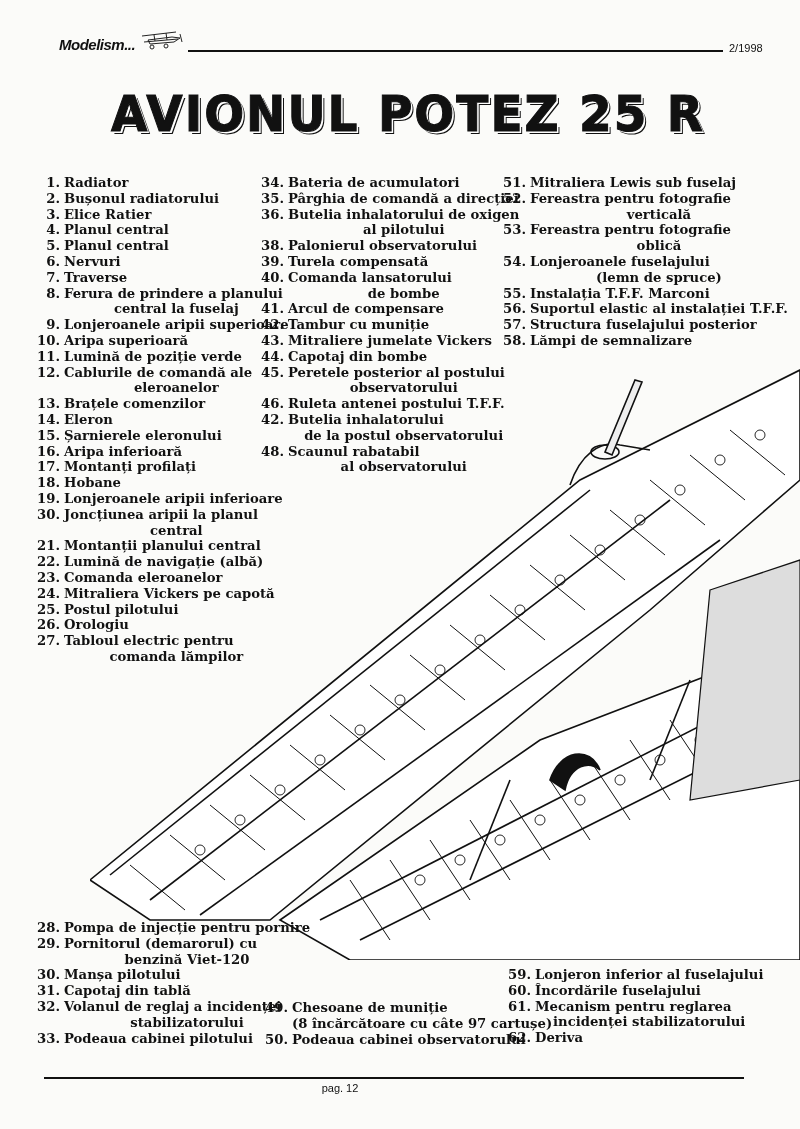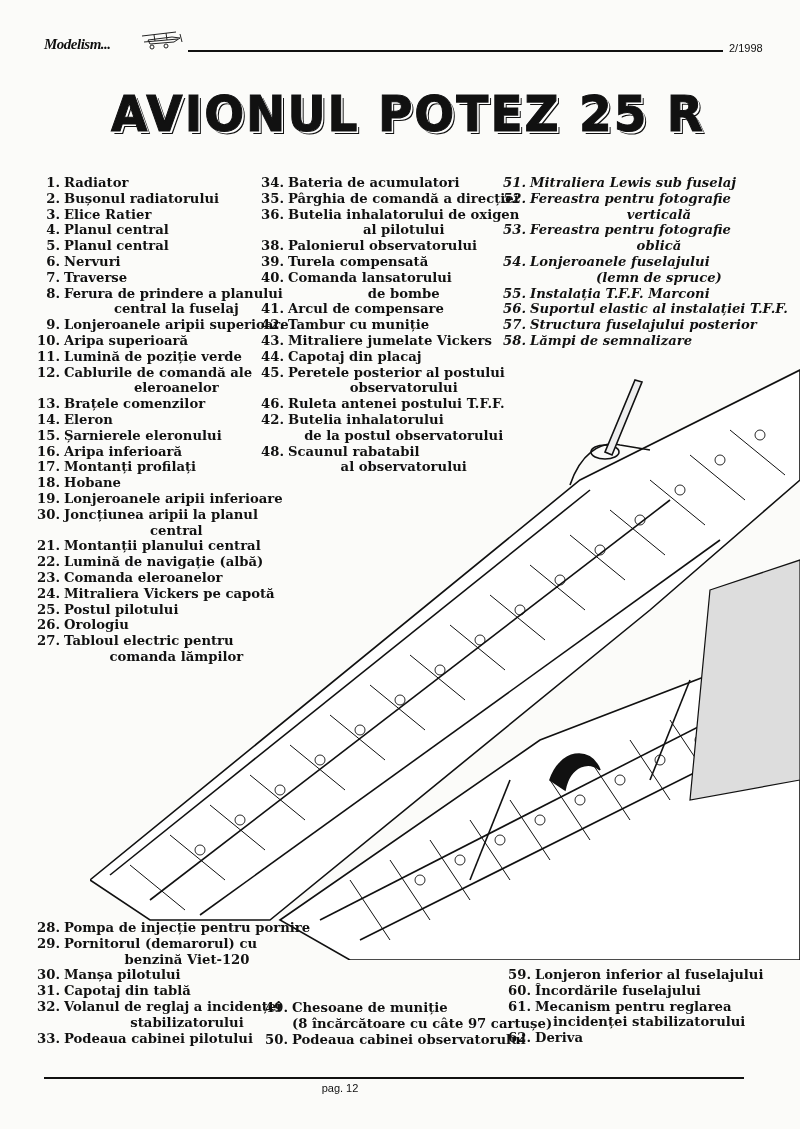--- a/index.html
+++ b/index.html
@@ -1,33 +1,33 @@
 <!DOCTYPE html>
 <html><head>
 <meta charset="utf-8">
 <style>
   html, body { margin:0; padding:0; }
   body { width:800px; height:1129px; background:#fbfbf9; position:relative; overflow:hidden;
          font-family:"DejaVu Serif", serif; color:#111; }
-  .header-logo { position:absolute; left:44px; top:36px; font-family:Liberation Serif, serif; font-style:italic;
+  .header-logo { position:absolute; left:59px; top:36px; font-family:Liberation Sans, sans-serif; font-style:italic;
                  font-size:15px; font-weight:bold; letter-spacing:-0.5px; }
   .header-logo-plane { position:absolute; left:136px; top:28px; width:50px; height:22px; }
   .header-rule { position:absolute; left:188px; top:50px; width:535px; height:2px; background:#111; }
   .header-issue { position:absolute; left:729px; top:42px; font-family:"Liberation Sans", sans-serif; font-size:11px; }
   .title { position:absolute; left:88px; top:86px; width:640px; text-align:center;
            font-family:"DejaVu Sans", sans-serif; font-weight:900; font-size:47px; letter-spacing:2px;
            color:#111; -webkit-text-stroke:1px #111;
            text-shadow: 2px 2px 0 #fff, 3px 3px 0 #111, -1px -1px 0 #fff; transform:scaleY(1.05); }
   .col { position:absolute; font-size:13.2px; line-height:15.8px; font-weight:bold; }
   .col .item { display:flex; white-space:nowrap; }
   .col .num { display:inline-block; text-align:right; width:26px; margin-right:4px; }
   .col .cont { padding-left:30px; white-space:nowrap;text-align:center; }
   #col1 { left:34px; top:175px; }
   #col2 { left:258px; top:175px; }
-  #col3 { left:500px; top:175px;font-style:italic; }
+  #col3 { left:500px; top:175px; }
   #col4 { left:34px; top:920px; }
   #col5 { left:262px; top:1000px; }
   #col6 { left:505px; top:967px; }
   .drawing { position:absolute; left:90px; top:360px; width:710px; height:600px; }
   .footer-rule { position:absolute; left:44px; top:1077px; width:700px; height:2px; background:#111; }
   .footer-page { position:absolute; left:0; width:680px; top:1082px; text-align:center;
                  font-family:"Liberation Sans", sans-serif; font-size:11px; }
 </style>
 </head>
 <body>
@@ -286,21 +286,21 @@
       <div class="item">
         <span class="num">42.</span>
         <span>Tambur cu muniție</span>
       </div>
       <div class="item">
         <span class="num">43.</span>
         <span>Mitraliere jumelate Vickers</span>
       </div>
       <div class="item">
         <span class="num">44.</span>
-        <span>Capotaj din placaj</span>
+        <span>Capotaj din bombe</span>
       </div>
       <div class="item">
         <span class="num">45.</span>
         <span>Peretele posterior al postului</span>
       </div>
       <div class="cont">observatorului</div>
       <div class="item">
         <span class="num">46.</span>
         <span>Ruleta antenei postului T.F.F.</span>
       </div>

